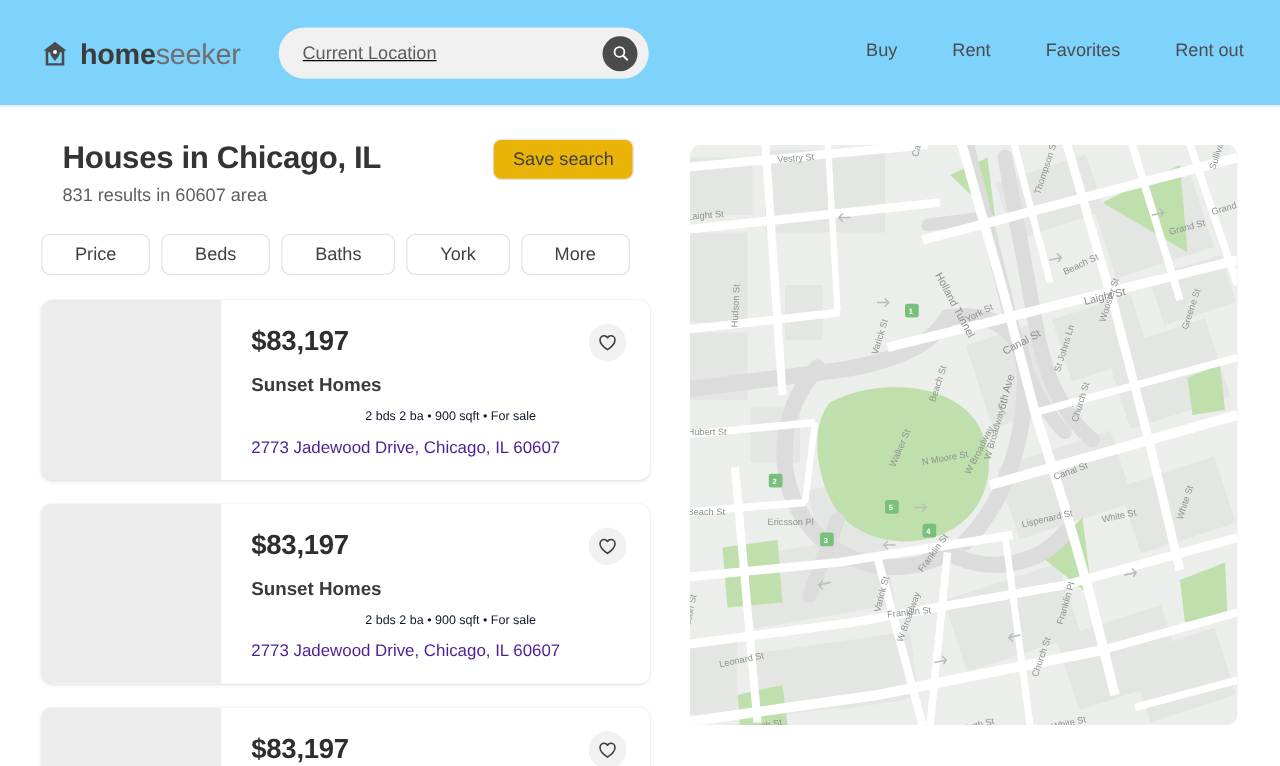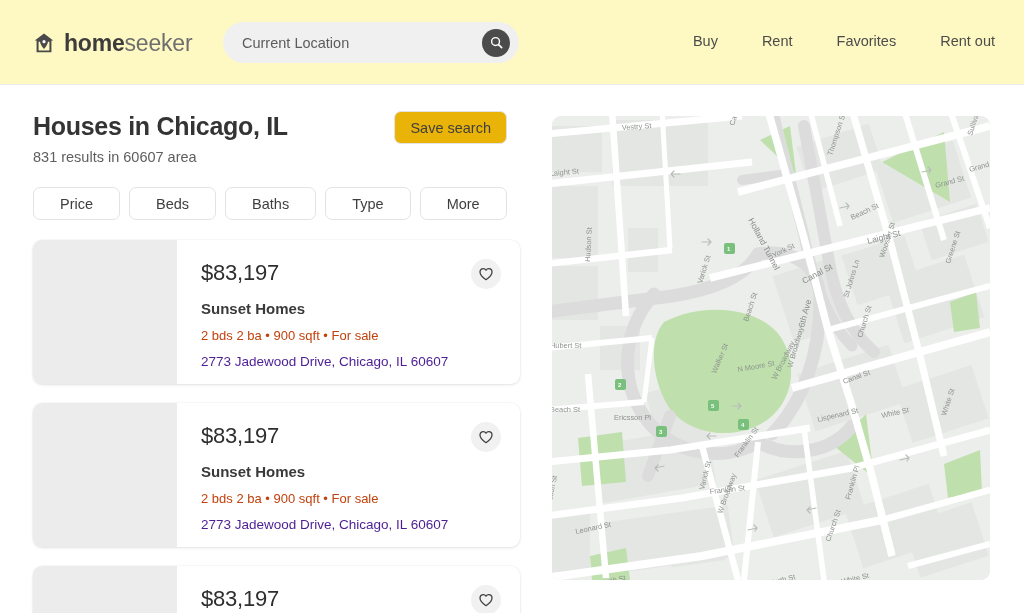--- a/index.html
+++ b/index.html
@@ -8,40 +8,40 @@
     overflow: hidden;
     background: #ffffff;
     font-family: "Liberation Sans", sans-serif;
     -webkit-font-smoothing: antialiased;
   }
 
   
   .header {
     position: absolute; top: 0; left: 0;
     width: 1024px; height: 85px;
-    background: #fef9c3;
+    background: #7dd3fc;
     border-bottom: 1px solid #ececec;
     display: flex; align-items: center;
   }
   .brand {
     display: flex; align-items: center;
     position: absolute; left: 33px; top: 28px;
     height: 30px;
   }
   .brand-icon { width: 22px; height: 22px; margin-right: 9px; display: block; }
   .brand-text { font-size: 23px; line-height: 26px; letter-spacing: -0.2px; white-space: nowrap; }
   .brand-strong { font-weight: 700; color: #3c3c3c; }
   .brand-light  { font-weight: 400; color: #6e6e6e; }
 
   .searchbar {
     position: absolute; left: 223px; top: 22px;
     width: 296px; height: 41px;
     background: #f0f0f0;
     border-radius: 21px;
-    display: flex; align-items: center;
+    display: flex; align-items: center; text-decoration: underline;
   }
   .search-input {
     flex: 1;
     border: none; outline: none; background: transparent;
     font-family: "Liberation Sans", sans-serif;
     font-size: 14.5px; color: #4a4a4a;
     padding: 0 0 0 19px;
   }
   .search-input::placeholder { color: #5c5c5c; }
   .search-btn {
@@ -54,21 +54,21 @@
   }
 
   .nav { position: absolute; right: 29px; top: 33px; display: flex; align-items: center; gap: 44px; }
   .nav-link {
     font-size: 14.5px; color: #4c4c4c; text-decoration: none;
     white-space: nowrap; cursor: pointer;
   }
 
   
   .results { position: absolute; left: 0; top: 85px; width: 540px; height: 528px; overflow: hidden; }
-  .results-head { position: relative; padding: 26px 33px 0 33px; }
+  .results-head { position: relative; padding: 26px 33px 0 50px; }
   .page-title { font-size: 25px; font-weight: 700; color: #343434; letter-spacing: -0.3px; line-height: 30px; }
   .page-sub { font-size: 14.5px; color: #5e5e5e; margin-top: 8px; }
   .save-search {
     position: absolute; right: 33px; top: 26px;
     height: 33px; padding: 0 15px;
     background: #eab308; border: 1px solid #e3e3e3; border-radius: 7px;
     font-family: "Liberation Sans", sans-serif;
     font-size: 14.5px; color: #3f3f3f; cursor: pointer;
     display: flex; align-items: center;
   }
@@ -88,23 +88,23 @@
     width: 487px; height: 144px;
     background: #ffffff;
     border-radius: 9px;
     box-shadow: 0 1px 3px rgba(0,0,0,0.10), 0 0 0 0.5px rgba(0,0,0,0.04);
     display: flex; overflow: hidden;
     cursor: pointer;
     flex: 0 0 auto;
   }
   .card-thumb { width: 144px; height: 144px; background: #ececec; flex: 0 0 auto; }
   .card-body { flex: 1; padding: 20px 0 0 24px; position: relative; }
-  .card-price { font-size: 22px; font-weight: 400; color: #2e2e2e; letter-spacing: -0.2px; }
+  .card-price { font-size: 22px; font-weight: 700; color: #2e2e2e; letter-spacing: -0.2px; }
   .card-name { font-size: 15px; font-weight: 700; color: #3a3a3a; margin-top: 14px; }
-  .card-specs { font-size: 13px; color: #c2410c; margin-top: 11px; }
+  .card-specs { font-size: 10px; color: #0f172a; margin-top: 11px; text-align: center; }
   .card-addr { font-size: 13.5px; color: #4c1d95; margin-top: 11px; }
   .fav-btn {
     position: absolute; right: 19px; top: 19px;
     width: 30px; height: 30px; border-radius: 50%;
     background: #f1f1f1; border: none; cursor: pointer;
     display: flex; align-items: center; justify-content: center;
   }
 
   
   .map-panel {
@@ -159,21 +159,21 @@
   <div class="results-head">
     <div class="page-title">Houses in Chicago, IL</div>
     <div class="page-sub">831 results in 60607 area</div>
     <button class="save-search">Save search</button>
   </div>
 
   <div class="chips">
     <button class="chip">Price</button>
     <button class="chip">Beds</button>
     <button class="chip">Baths</button>
-    <button class="chip">Type</button>
+    <button class="chip">York</button>
     <button class="chip">More</button>
   </div>
 
   <div class="cards">
 
     <div class="card">
       <div class="card-thumb"></div>
       <div class="card-body">
         <div class="card-price">$83,197</div>
         <div class="card-name">Sunset Homes</div>

